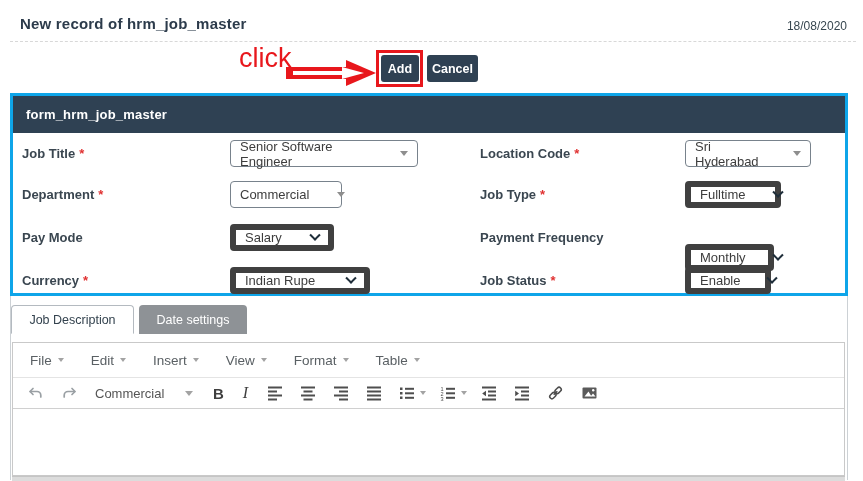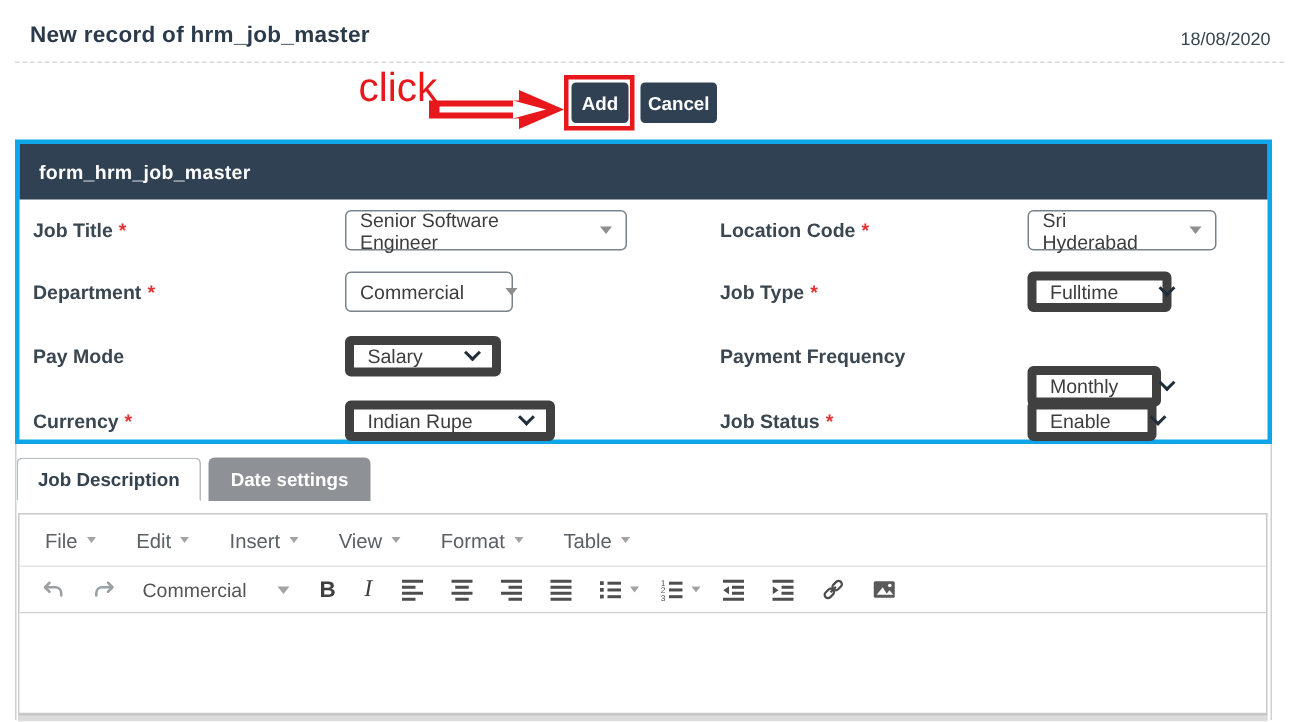--- a/index.html
+++ b/index.html
@@ -35,21 +35,21 @@
        justify-content:space-between;padding:0 9px;box-sizing:border-box;font-size:13px;color:#3d3d3d;cursor:pointer;gap:20px;}
   .sel.s2{border:1px solid #78828c;}
   .sel.nat{border:6px solid #404040;text-align:right;}
   .caret2{width:0;height:0;border-left:4px solid transparent;border-right:4px solid transparent;
        border-top:5px solid #8e8e8e;margin-left:8px;flex:none;}
   .caretn{width:6px;height:6px;border-right:2px solid #1f2e3a;border-bottom:2px solid #1f2e3a;
        transform:rotate(45deg) translate(-2px,-2px);margin-left:8px;flex:none;}
 
   
   .tab{position:absolute;top:305px;height:29px;display:flex;align-items:center;justify-content:center;
-       font-size:12.5px;font-weight:bold;border-radius:4px 4px 0 0;cursor:pointer;box-sizing:border-box;}
+       font-size:12.5px;font-weight:normal;border-radius:4px 4px 0 0;cursor:pointer;box-sizing:border-box;}
   .tab-active{left:11px;width:123px;background:#fff;border:1px solid #b4bac0;border-bottom:1px solid #fff;color:#33424e;}
   .tab-inactive{left:139px;width:108px;background:#8e9296;color:#fff;}
 
   
   .editor{left:12px;top:342px;width:833px;height:134px;border:1px solid #c9c9c9;box-sizing:border-box;background:#fff;}
   .menubar{position:absolute;left:0;top:0;right:0;height:35px;display:flex;align-items:center;
        padding-left:17px;border-bottom:1px solid #e4e4e4;box-sizing:border-box;}
   .menu-item{display:flex;align-items:center;margin-right:27px;font-size:13.5px;color:#5a6064;cursor:pointer;}
   .mcaret{width:0;height:0;border-left:3.5px solid transparent;border-right:3.5px solid transparent;
        border-top:4px solid #a3a3a3;margin-left:6px;}

